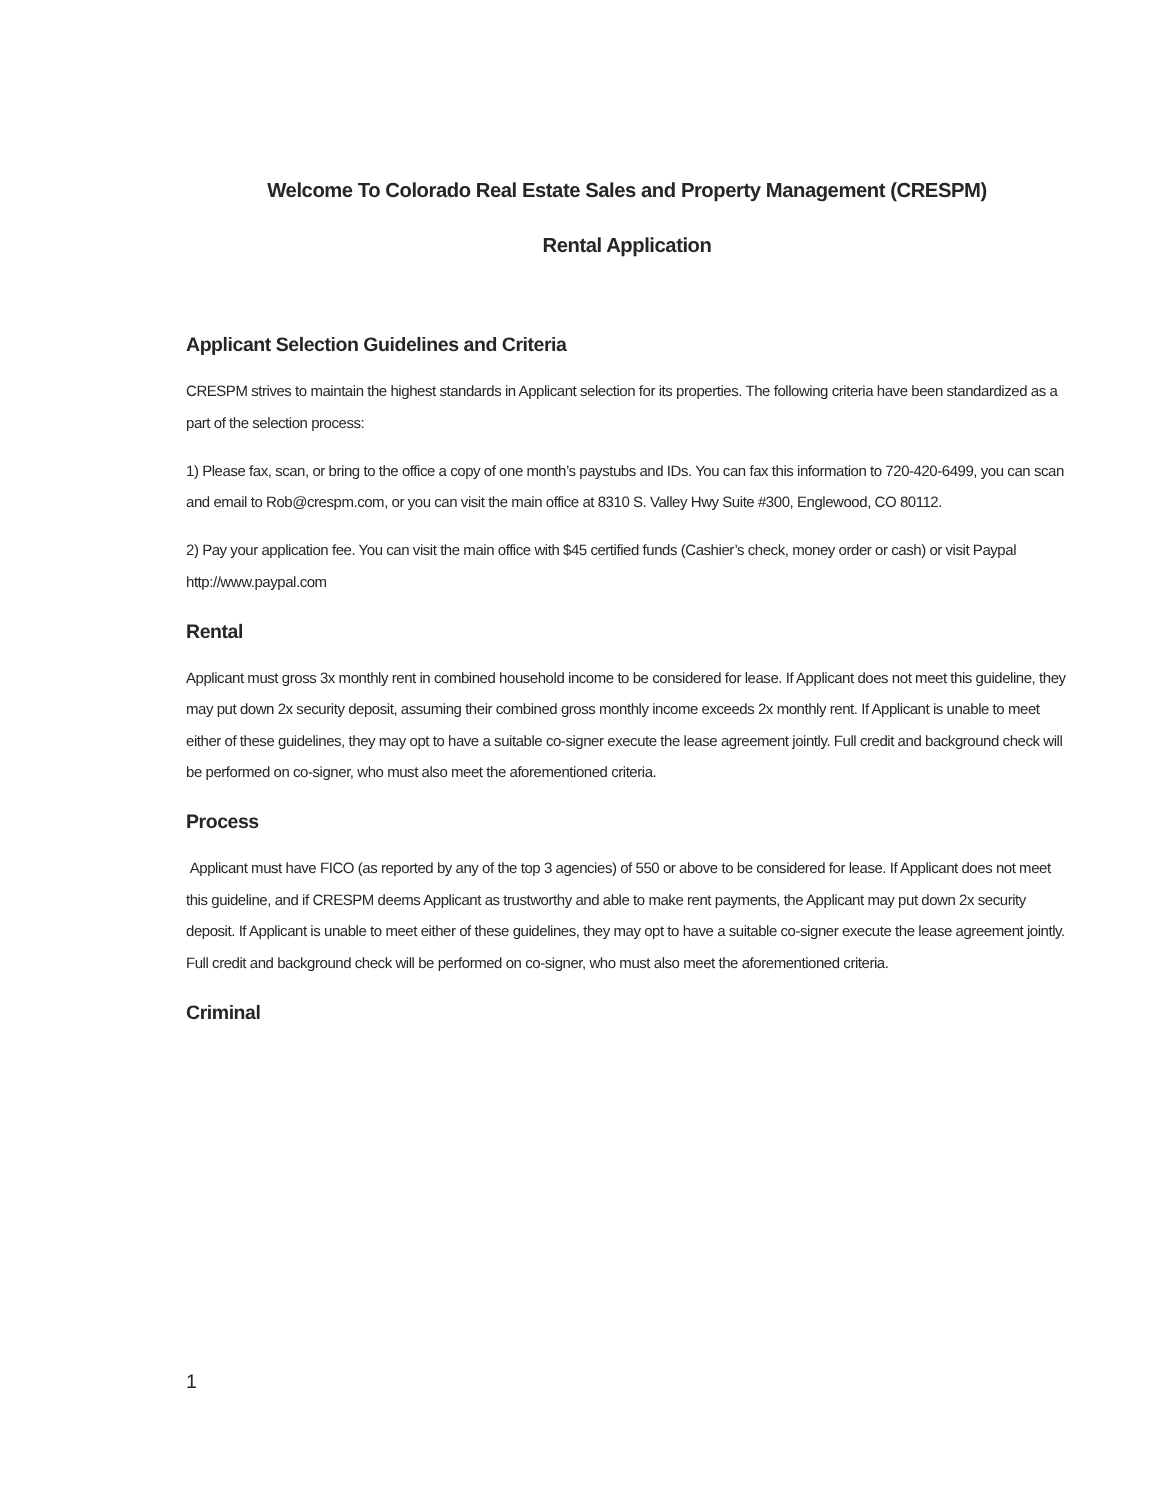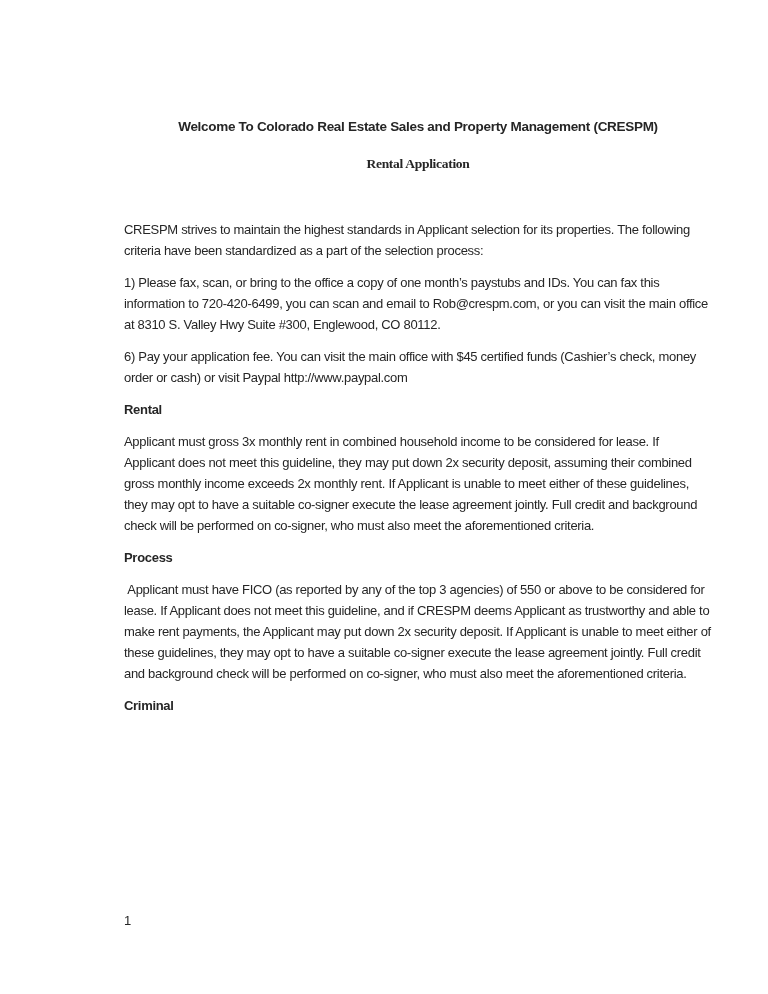--- a/index.html
+++ b/index.html
@@ -27,31 +27,30 @@
   .doc-subtitle {
     font-size: 13.5px;
     font-weight: 700;
     text-align: center;
     line-height: 21px;
     letter-spacing: -0.3px;
     margin: 0 0 16px 0;
   }
   .doc-subtitle {
     margin-bottom: 45px;
-    font-family: Liberation Serif, serif;
   }
   .heading {
     font-size: 13px;
     font-weight: 700;
     line-height: 21px;
     letter-spacing: -0.3px;
     margin: 0 0 11px 0;
   }
   .para {
-    font-size: 13px;
+    font-size: 10px;
     font-weight: 400;
     line-height: 21px;
     letter-spacing: -0.3px;
     margin: 0 0 11px 0;
     white-space: pre-wrap;
   }
   .page-number {
     position: absolute;
     left: 91px;
     top: 910px;
@@ -63,27 +62,28 @@
 </head>
 <body>
 
 <div class="page">
   <div class="content">
 
     <div class="doc-title">Welcome To Colorado Real Estate Sales and Property Management (CRESPM)</div>
 
     <div class="doc-subtitle">Rental Application</div>
 
+    <div class="heading">Applicant Selection Guidelines and Criteria</div>
 
     <div class="para">CRESPM strives to maintain the highest standards in Applicant selection for its properties. The following criteria have been standardized as a part of the selection process:</div>
 
 
     <div class="para">1) Please fax, scan, or bring to the office a copy of one month’s paystubs and IDs. You can fax this information to 720-420-6499, you can scan and email to Rob@crespm.com, or you can visit the main office at 8310 S. Valley Hwy Suite #300, Englewood, CO 80112.</div>
 
-    <div class="para">6) Pay your application fee. You can visit the main office with $45 certified funds (Cashier’s check, money order or cash) or visit Paypal http://www.paypal.com</div>
+    <div class="para">2) Pay your application fee. You can visit the main office with $45 certified funds (Cashier’s check, money order or cash) or visit Paypal http://www.paypal.com</div>
 
     <div class="heading">Rental</div>
 
     <div class="para">Applicant must gross 3x monthly rent in combined household income to be considered for lease. If Applicant does not meet this guideline, they may put down 2x security deposit, assuming their combined gross monthly income exceeds 2x monthly rent. If Applicant is unable to meet either of these guidelines, they may opt to have a suitable co-signer execute the lease agreement jointly. Full credit and background check will be performed on co-signer, who must also meet the aforementioned criteria.</div>
 
     <div class="heading">Process</div>
 
     <div class="para"> Applicant must have FICO (as reported by any of the top 3 agencies) of 550 or above to be considered for lease. If Applicant does not meet this guideline, and if CRESPM deems Applicant as trustworthy and able to make rent payments, the Applicant may put down 2x security deposit. If Applicant is unable to meet either of these guidelines, they may opt to have a suitable co-signer execute the lease agreement jointly. Full credit and background check will be performed on co-signer, who must also meet the aforementioned criteria.</div>
 
     <div class="heading">Criminal</div>

